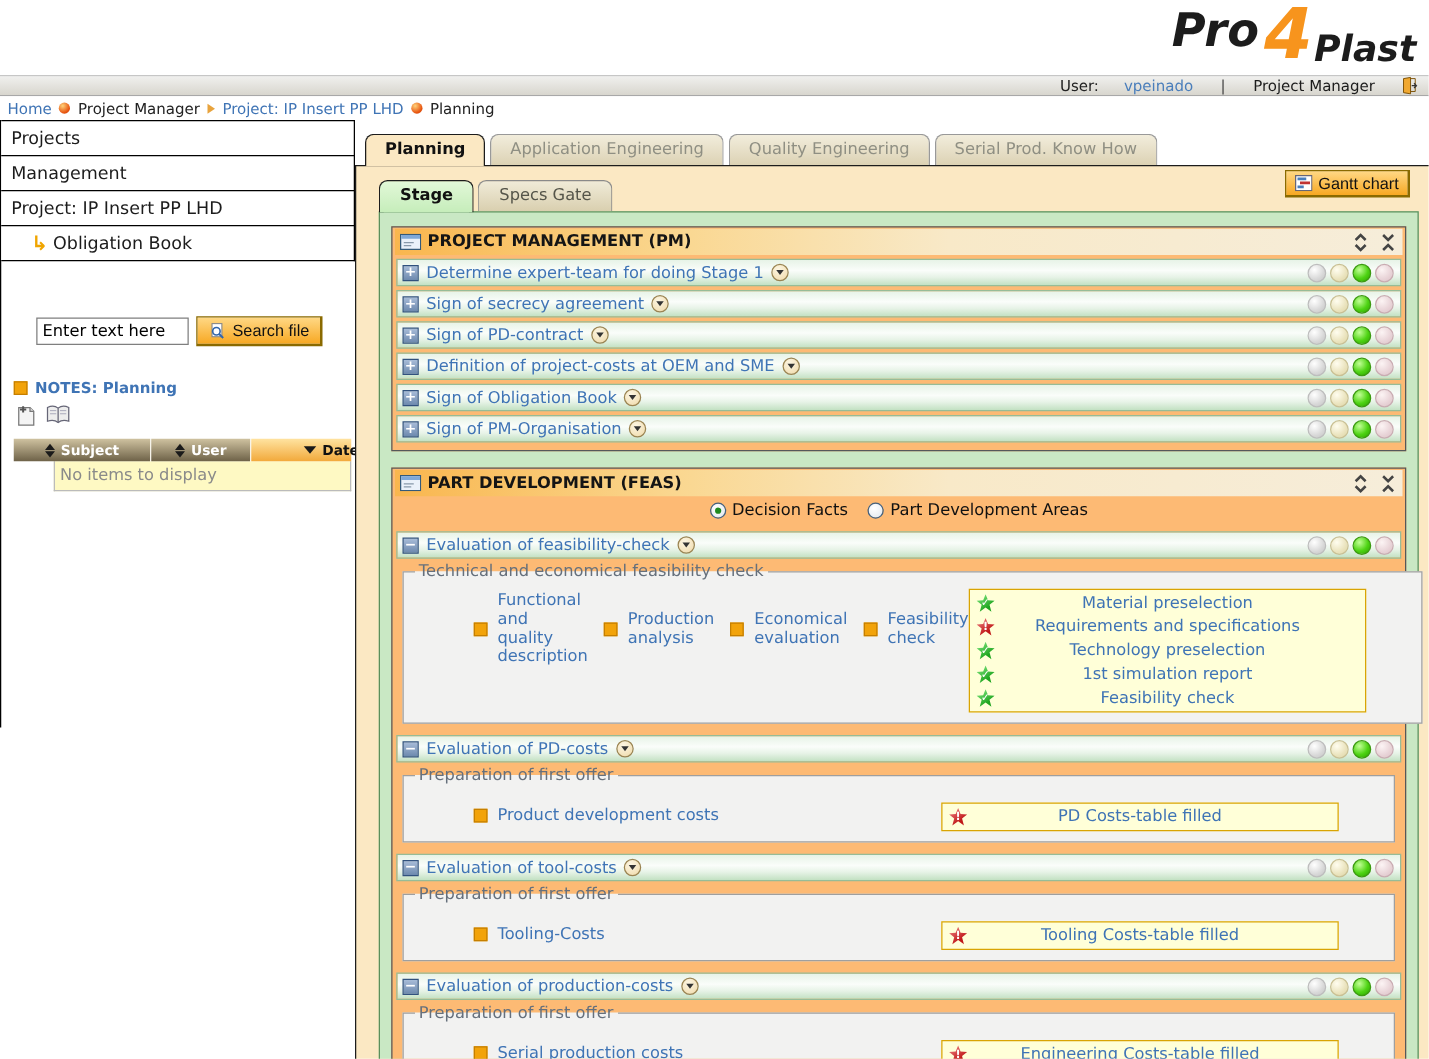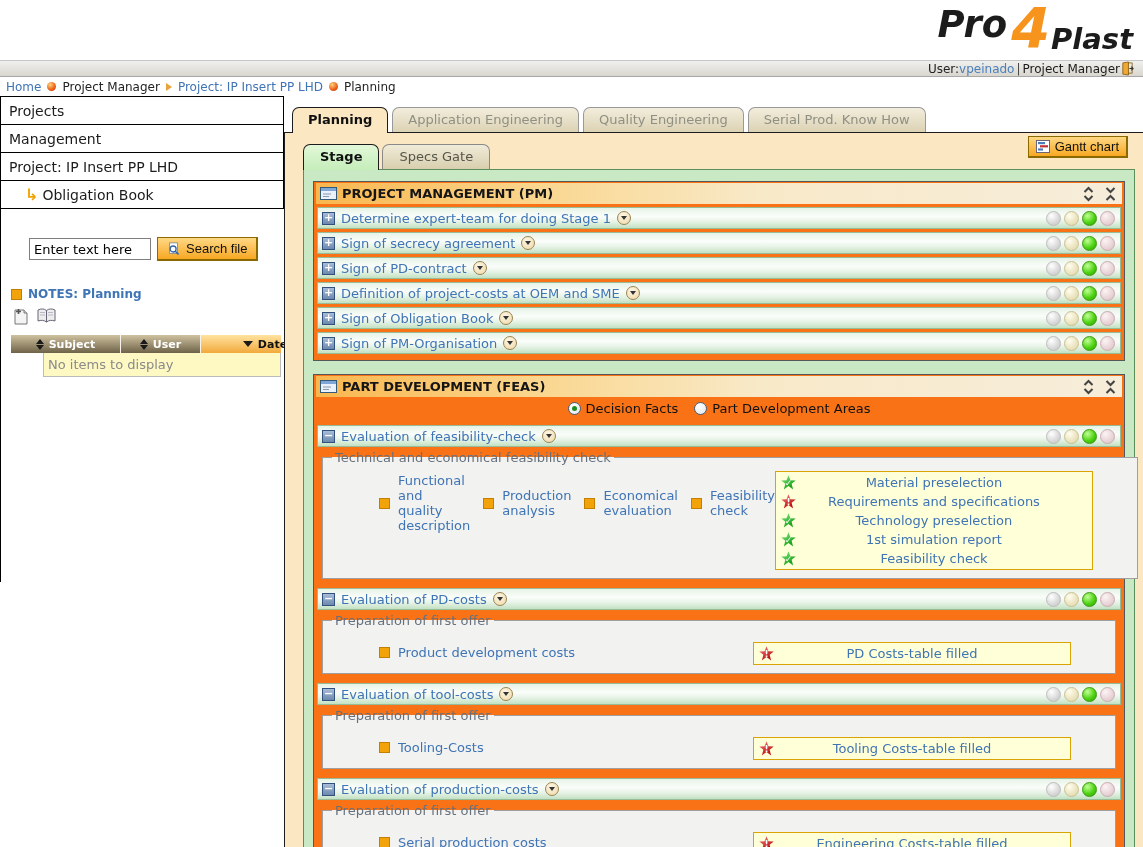--- a/index.html
+++ b/index.html
@@ -7,21 +7,21 @@
               font-family:"DejaVu Sans", sans-serif; font-size:12px; color:#222; }
 
   
   .top-header { height:60px; position:relative; background:#fff; }
   .logo { position:absolute; right:10px; top:0; display:flex; align-items:flex-start; font-style:italic; font-weight:bold; line-height:1; }
   .logo .pro { font-size:37px; color:#1c1c1c; margin-top:6px; }
   .logo .four { font-size:56px; color:#F7941D; margin:0 1px 0 4px; }
   .logo .plast { font-size:29px; color:#1c1c1c; margin-top:25px; }
 
   .userbar { height:17px; background:linear-gradient(#F0F0EE,#D8D6CE); border-top:1px solid #c6c6c6; border-bottom:1px solid #a8a8a8;
-             display:flex; align-items:center; justify-content:flex-end; gap:0; padding-right:8px; font-size:12px; }
+             display:flex; align-items:center; justify-content:flex-end; gap:20px; padding-right:8px; font-size:12px; }
   .userbar .uname { color:#4A7EBB; }
   .userbar .sep { color:#444; margin:0 2px; }
   .userbar .role { color:#1c1c1c; }
 
   .breadcrumb { height:19px; display:flex; align-items:center; gap:6px; padding-left:6px; background:#fff; font-size:12px; }
   .bc-link { color:#3F74B5; cursor:pointer; }
   .bc-text { color:#222; }
   .bc-ball { width:9px; height:9px; border-radius:50%; background:radial-gradient(circle at 35% 30%, #FFD27A, #E85510 65%, #B93600); display:inline-block; }
   .bc-arrow { width:0; height:0; border-left:6px solid #E8A33D; border-top:4px solid transparent; border-bottom:4px solid transparent; display:inline-block; }
 
@@ -30,21 +30,21 @@
   .sidebar { width:284px; flex:none; border-left:1px solid #000; min-height:486px; }
   .mainarea { flex:1; min-width:0; }
 
   
   .menu-item { height:29px; border:1px solid #000; border-left:none; margin-top:-1px; background:#fff;
                display:flex; align-items:center; padding-left:8px; font-size:14px; color:#1c1c1c; cursor:pointer; }
   .menu-item:first-child { margin-top:0; }
   .menu-item.indent { padding-left:24px; }
   .sub-arrow { color:#F0A500; font-weight:bold; font-size:16px; margin-right:4px; line-height:10px; }
 
-  .search-row { display:flex; align-items:center; margin:28px 0 0 28px; }
+  .search-row { display:flex; align-items:center; margin:44px 0 0 28px; }
   .search-input { width:122px; height:22px; border:1px solid #7f7f7f; padding:2px 4px; font-size:13px; font-family:"DejaVu Sans",sans-serif; }
   .search-btn { margin-left:6px; height:24px; display:flex; align-items:center; gap:5px; padding:0 9px; font-size:13px; color:#111;
                 background:linear-gradient(#FFD885,#F7A823); border:1px solid #8a6a00; border-right-width:2px; border-bottom-width:2px; cursor:pointer; }
 
   .notes { margin:26px 0 0 10px; width:270px; }
   .notes-head { display:flex; align-items:center; gap:6px; font-weight:bold; font-size:12px; color:#3F74B5; }
   .orange-sq { width:11px; height:11px; background:#F2A30A; border:1px solid #C57F00; display:inline-block; flex:none; }
   .notes-icons { display:flex; gap:6px; margin:6px 0 6px 0; }
   .notes-icons span { cursor:pointer; }
 
@@ -73,21 +73,21 @@
   .subtabs-row { display:flex; align-items:flex-end; gap:3px; margin-left:18px; height:27px; position:relative; z-index:2; }
   .subtab { padding:4px 16px 5px; font-size:13px; border-radius:7px 7px 0 0; border:1px solid #8a8a8a; border-bottom:none;
             background:linear-gradient(#F0EBD8,#D9CFAF); color:#55554a; cursor:pointer; }
   .subtab.active { background:linear-gradient(#E2F8D8,#C5EDBA); border:1px solid #1c1c1c; border-bottom:none; color:#111; font-weight:bold; margin-bottom:-1px; padding-bottom:6px; }
   .gantt-btn { position:absolute; right:15px; top:3px; display:flex; align-items:center; gap:5px; padding:2px 7px; font-size:13px; color:#111;
                background:linear-gradient(#FFD885,#F7A823); border:1px solid #8a6a00; border-right-width:2px; border-bottom-width:2px; cursor:pointer; }
 
   .green-panel { margin:0 8px 2px 18px; background:#C9E8C4; border:1px solid #5B8F5B; padding:11px 9px 9px; }
 
   
-  .section { background:#f97316; border:1px solid #55585A; margin-bottom:13px; padding:1px 2px 3px; }
+  .section { background:#fdba74; border:1px solid #55585A; margin-bottom:13px; padding:1px 2px 3px; }
   .sec-head { height:21px; display:flex; align-items:center; padding:0 5px 0 4px;
               background:linear-gradient(90deg,#F9B64E 0%,#FAD790 28%,#F8E9C8 55%,#F6EDDA 100%); }
   .sec-title { font-weight:bold; font-size:13px; color:#151515; margin-left:5px; }
   .sec-icons { margin-left:auto; display:flex; gap:9px; }
   .sec-icons span { cursor:pointer; display:flex; }
 
   .rowbar { height:22px; border:1px solid #97BC97; margin:3px 1px; display:flex; align-items:center; padding:0 4px;
             background:linear-gradient(180deg,#E7F3E7 0%,#FAFDFA 42%,#E7F3E7 68%,#C3E1C3 100%); }
   .exp { width:13px; height:13px; flex:none; background:linear-gradient(#A8BCD8,#6D89AE); border:1px solid #31517E; color:#fff;
          font-size:11px; font-weight:bold; line-height:10px; text-align:center; margin-right:6px; cursor:pointer; }

